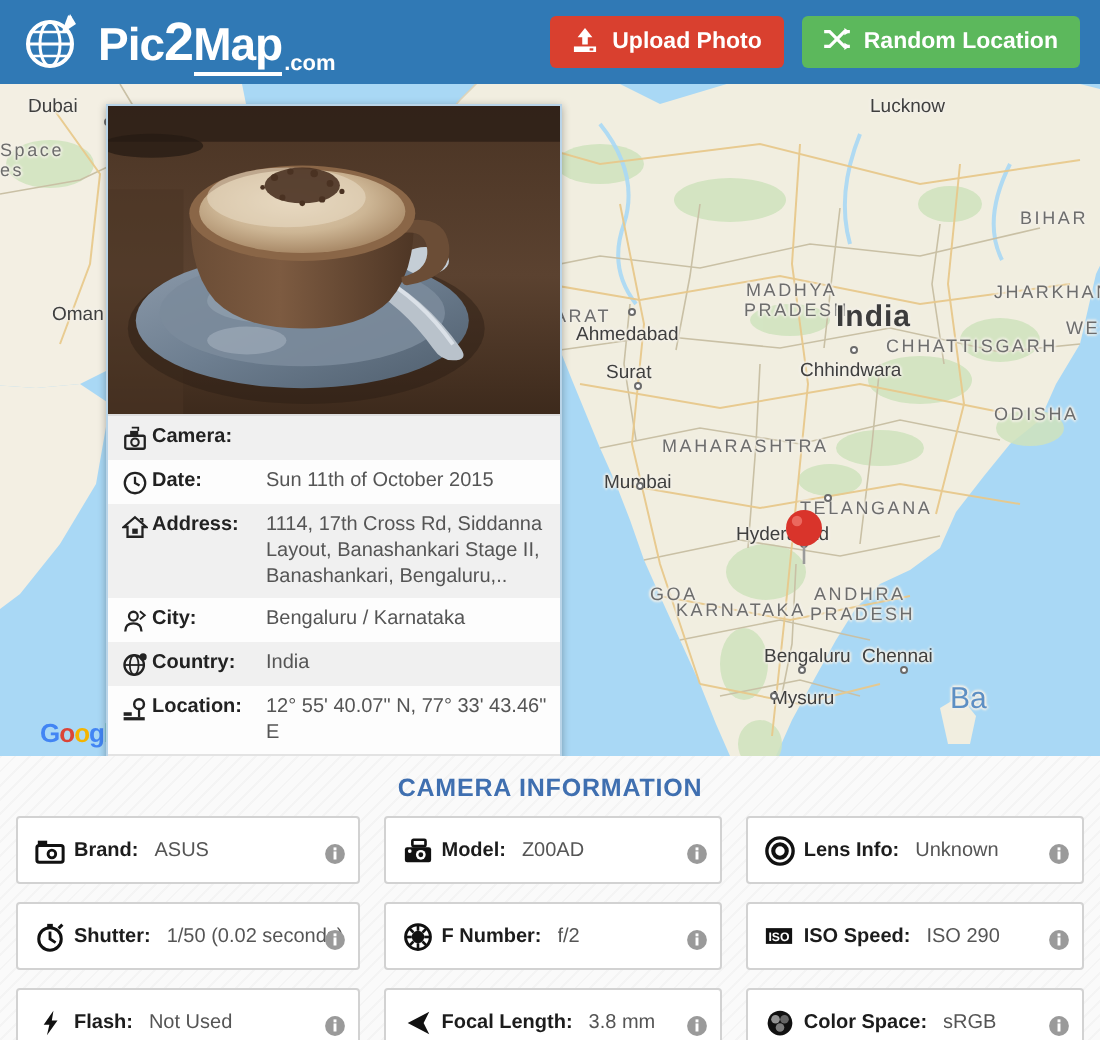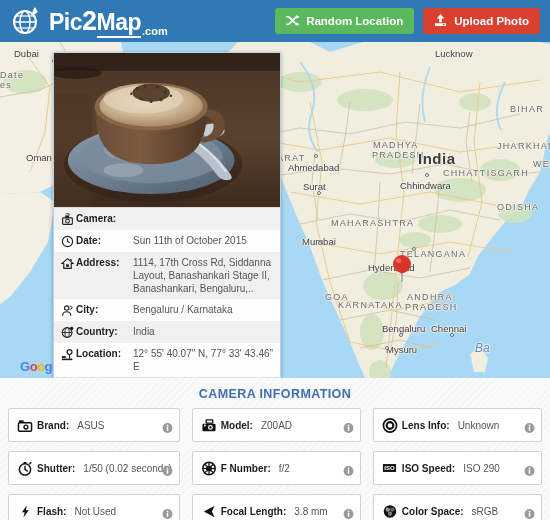--- a/index.html
+++ b/index.html
@@ -59,21 +59,21 @@
     pointer-events: none;
     text-shadow: 1px 0 1px #f3f0e8, -1px 0 1px #f3f0e8,
                  0 1px 1px #f3f0e8, 0 -1px 1px #f3f0e8;
   }
   .lbl-state { letter-spacing: 1.3px; color: #6d6d6d; }
   .lbl-country {
     font-size: 15px; font-weight: bold;
     color: #3c3c3c; letter-spacing: 0.5px;
   }
   .lbl-city { font-size: 9.5px; color: #3f3f3f; }
-  .lbl-sea { color: #5d8fc4; font-size: 12px; font-style: italic; }
+  .lbl-sea { color: #5d8fc4; font-size: 15px; }
   .city-dot {
     position: absolute; width: 4px; height: 4px;
     border: 1px solid #6b6b6b; border-radius: 50%;
     background: #fff;
   }
   .marker {
     position: absolute; width: 20px; height: 28px;
     pointer-events: none;
   }
   .gattr {
@@ -180,40 +180,40 @@
           <path d="M20 10 L23 1 L26 6 Z" fill="#fff"></path>
           <line x1="20" y1="10" x2="23" y2="2" stroke="#fff" stroke-width="2"></line>
         </svg>
       </span>
       <span class="logo-text">
         <span>Pic</span><span class="lt-2">2</span><span class="logo-map">Map</span><span class="logo-dotcom">.com</span>
       </span>
     </div>
 
     <div class="hdr-btns">
+      <div class="btn btn-red">
+        <span>
+          <svg width="13" height="12" viewBox="0 0 14 13">
+            <path d="M7 0 L11 5 H8.5 V9 H5.5 V5 H3 Z" fill="#fff"></path>
+            <rect x="1" y="10" width="12" height="3" fill="#fff"></rect>
+            <rect x="9.5" y="11" width="2" height="1.2" fill="#d9402f"></rect>
+          </svg>
+        </span>
+        <span>Upload Photo</span>
+      </div>
       <div class="btn btn-green">
         <span>
           <svg width="13" height="11" viewBox="0 0 14 12">
             <path d="M0 2 h3 l8 8 h3" fill="none" stroke="#fff" stroke-width="1.7"></path>
             <path d="M0 10 h3 l8 -8 h3" fill="none" stroke="#fff" stroke-width="1.7"></path>
             <path d="M11 0 l3 2 l-3 2 z" fill="#fff"></path>
             <path d="M11 8 l3 2 l-3 2 z" fill="#fff"></path>
           </svg>
         </span>
         <span>Random Location</span>
-      </div>
-      <div class="btn btn-red">
-        <span>
-          <svg width="13" height="12" viewBox="0 0 14 13">
-            <path d="M7 0 L11 5 H8.5 V9 H5.5 V5 H3 Z" fill="#fff"></path>
-            <rect x="1" y="10" width="12" height="3" fill="#fff"></rect>
-            <rect x="9.5" y="11" width="2" height="1.2" fill="#d9402f"></rect>
-          </svg>
-        </span>
-        <span>Upload Photo</span>
       </div>
     </div>
   </div>
 
   <div class="map">
     <svg class="map-svg" width="550" height="336" viewBox="0 0 550 336">
       <rect width="550" height="336" fill="#a9d8f5"></rect>
 
       <path d="M-10,-5 L120,-5 L125,20 L118,45 L105,70 L92,95 L78,120 L60,140
                L40,150 L18,152 L-10,150 Z" fill="#f3efe3"></path>
@@ -281,21 +281,21 @@
         <path d="M25,10 L50,45 L45,90 L30,130"></path>
       </g>
 
       <g stroke="#dcd4bb" stroke-width="0.8" fill="none">
         <path d="M243,-5 L230,8 L218,22 L212,40 L218,55 L228,70 L240,84 L250,96"></path>
       </g>
     </svg>
 
     <div>
         <div class="map-label lbl-city" style="left: 14px; top: 6px;">Dubai</div>
-        <div class="map-label lbl-state" style="left: 0px; top: 28px;">Date</div>
+        <div class="map-label lbl-state" style="left: 0px; top: 28px;">Space</div>
         <div class="map-label lbl-state" style="left: 0px; top: 38px;">es</div>
         <div class="map-label lbl-city" style="left: 26px; top: 110px;">Oman</div>
         <div class="map-label lbl-city" style="left: 435px; top: 6px;">Lucknow</div>
         <div class="map-label lbl-state" style="left: 373px; top: 98px; text-align: right;">MADHYA</div>
         <div class="map-label lbl-state" style="left: 372px; top: 108px;">PRADESH</div>
         <div class="map-label lbl-country" style="left: 418px; top: 108px;">India</div>
         <div class="map-label lbl-state" style="left: 497px; top: 99px;">JHARKHAND</div>
         <div class="map-label lbl-state" style="left: 510px; top: 62px;">BIHAR</div>
         <div class="map-label lbl-state" style="left: 533px; top: 117px;">WES</div>
         <div class="map-label lbl-state" style="left: 277px; top: 111px;">ARAT</div>

